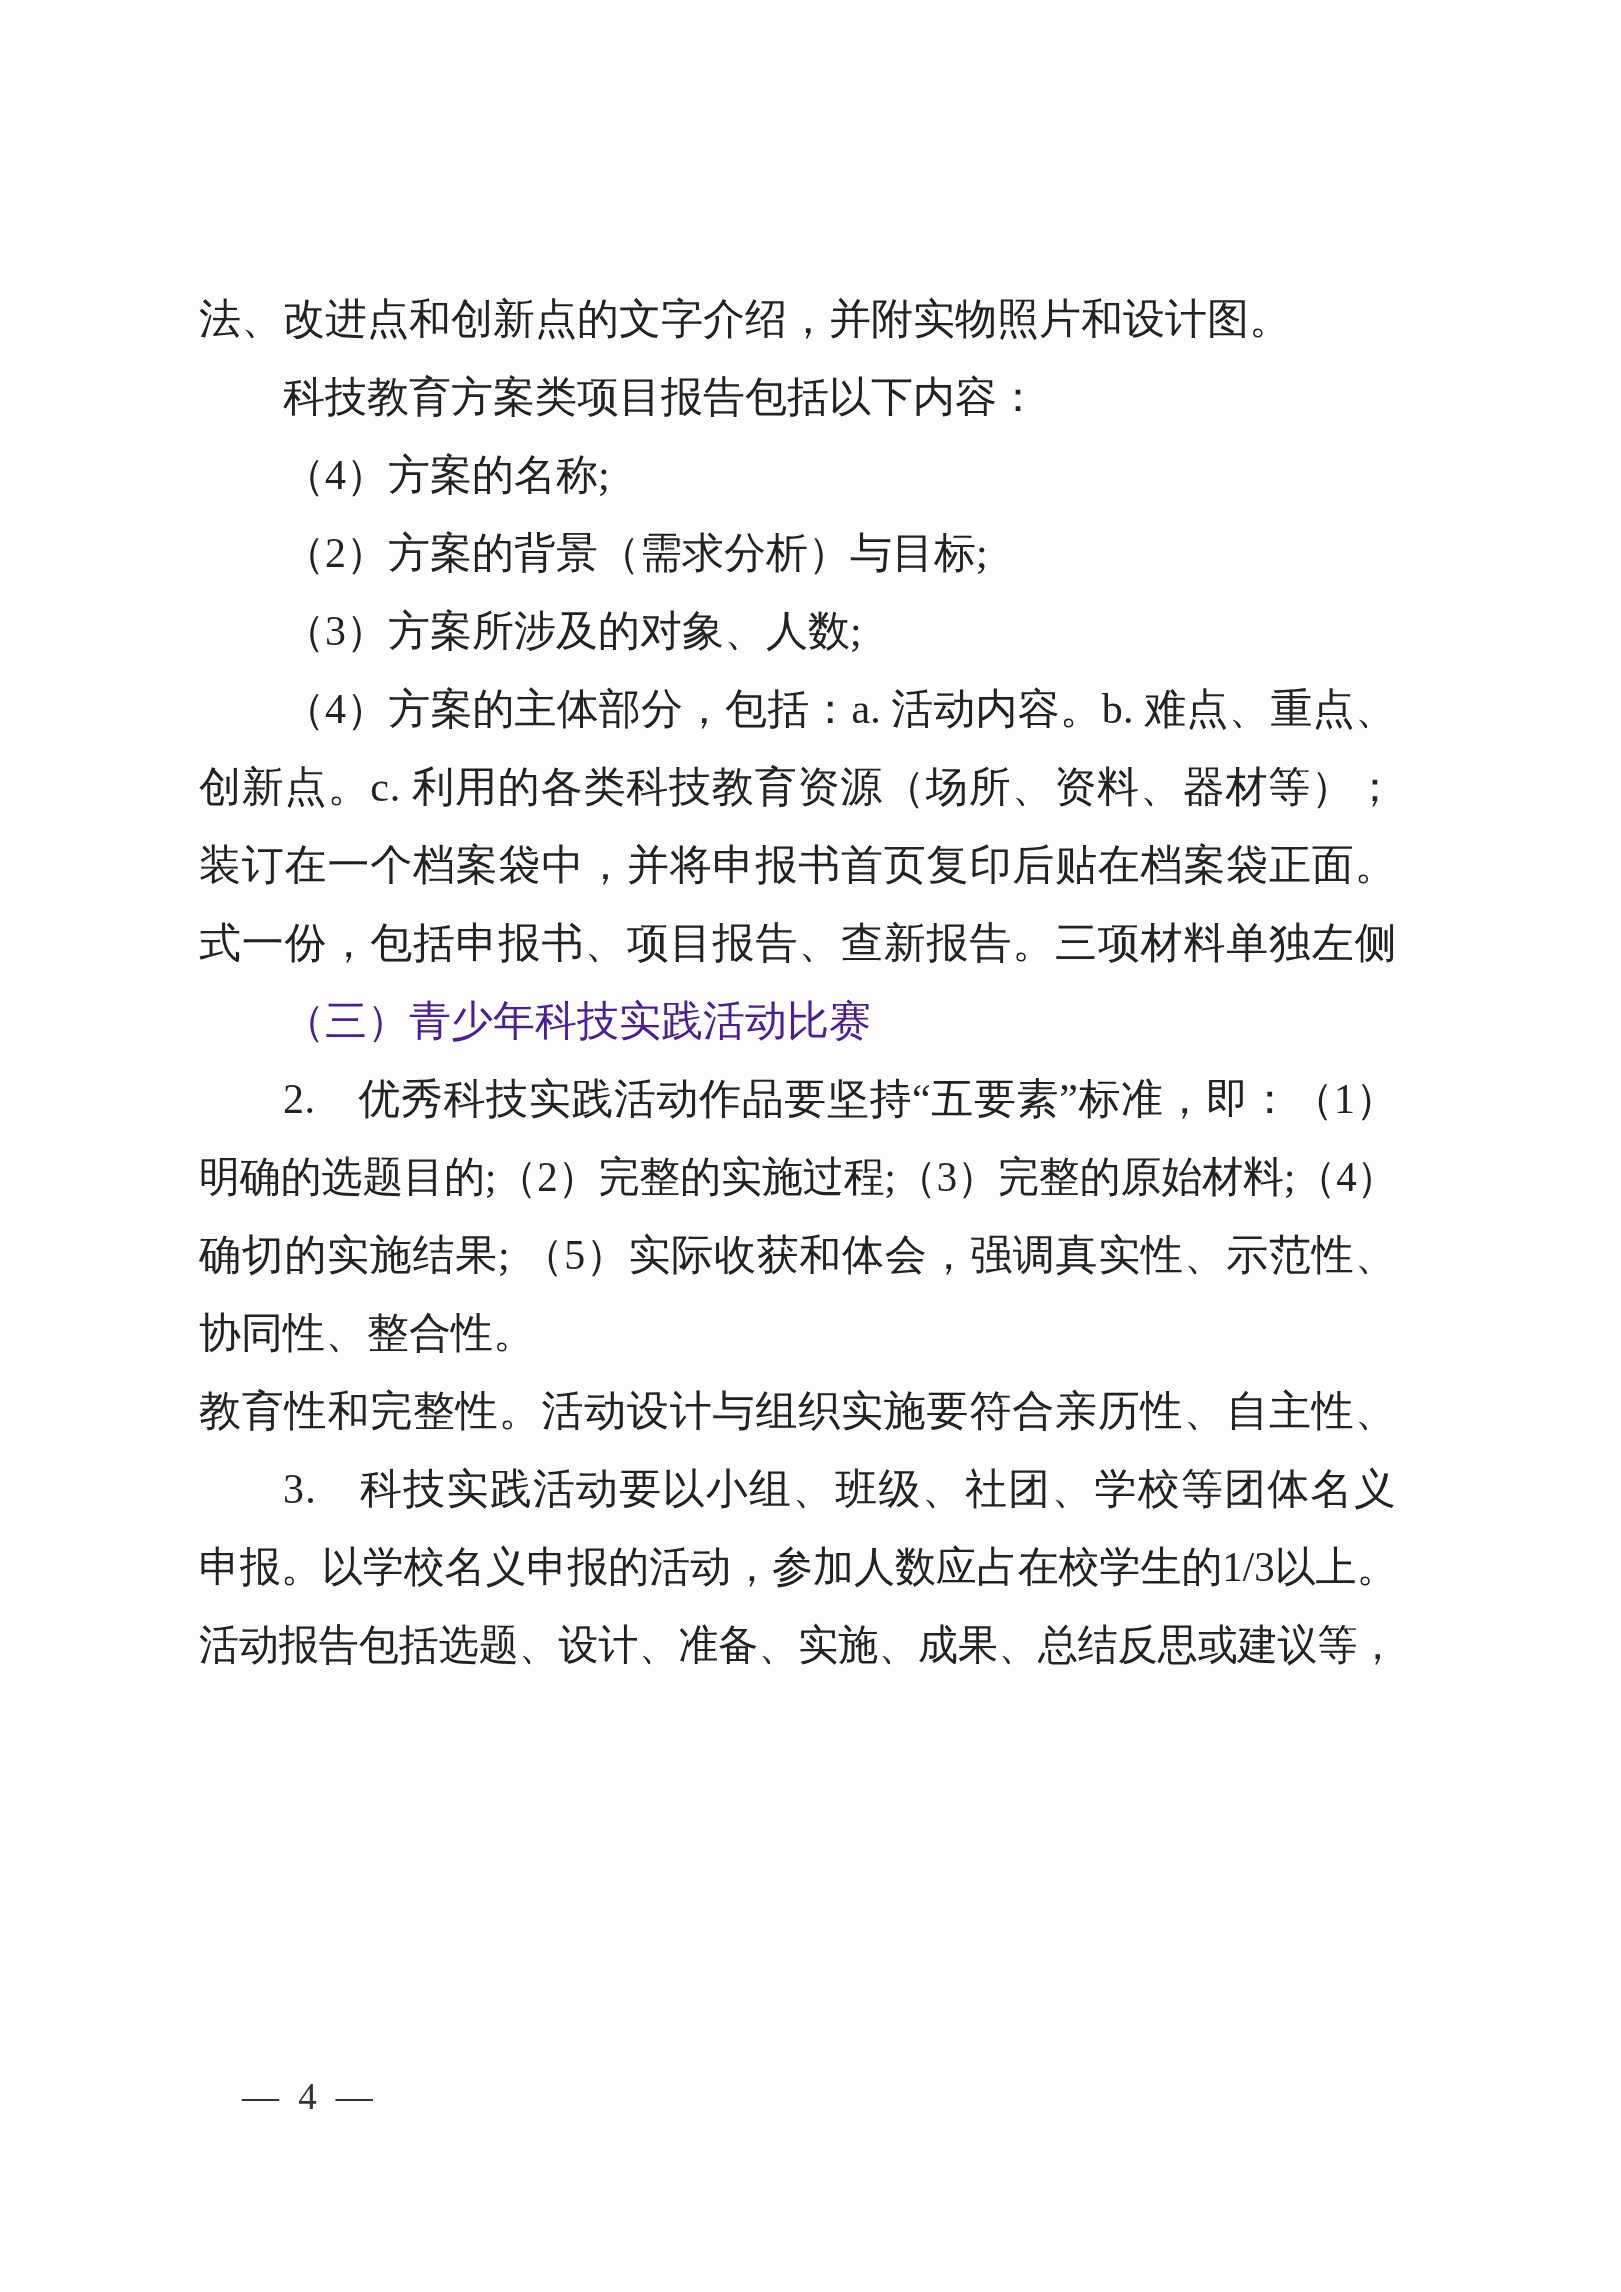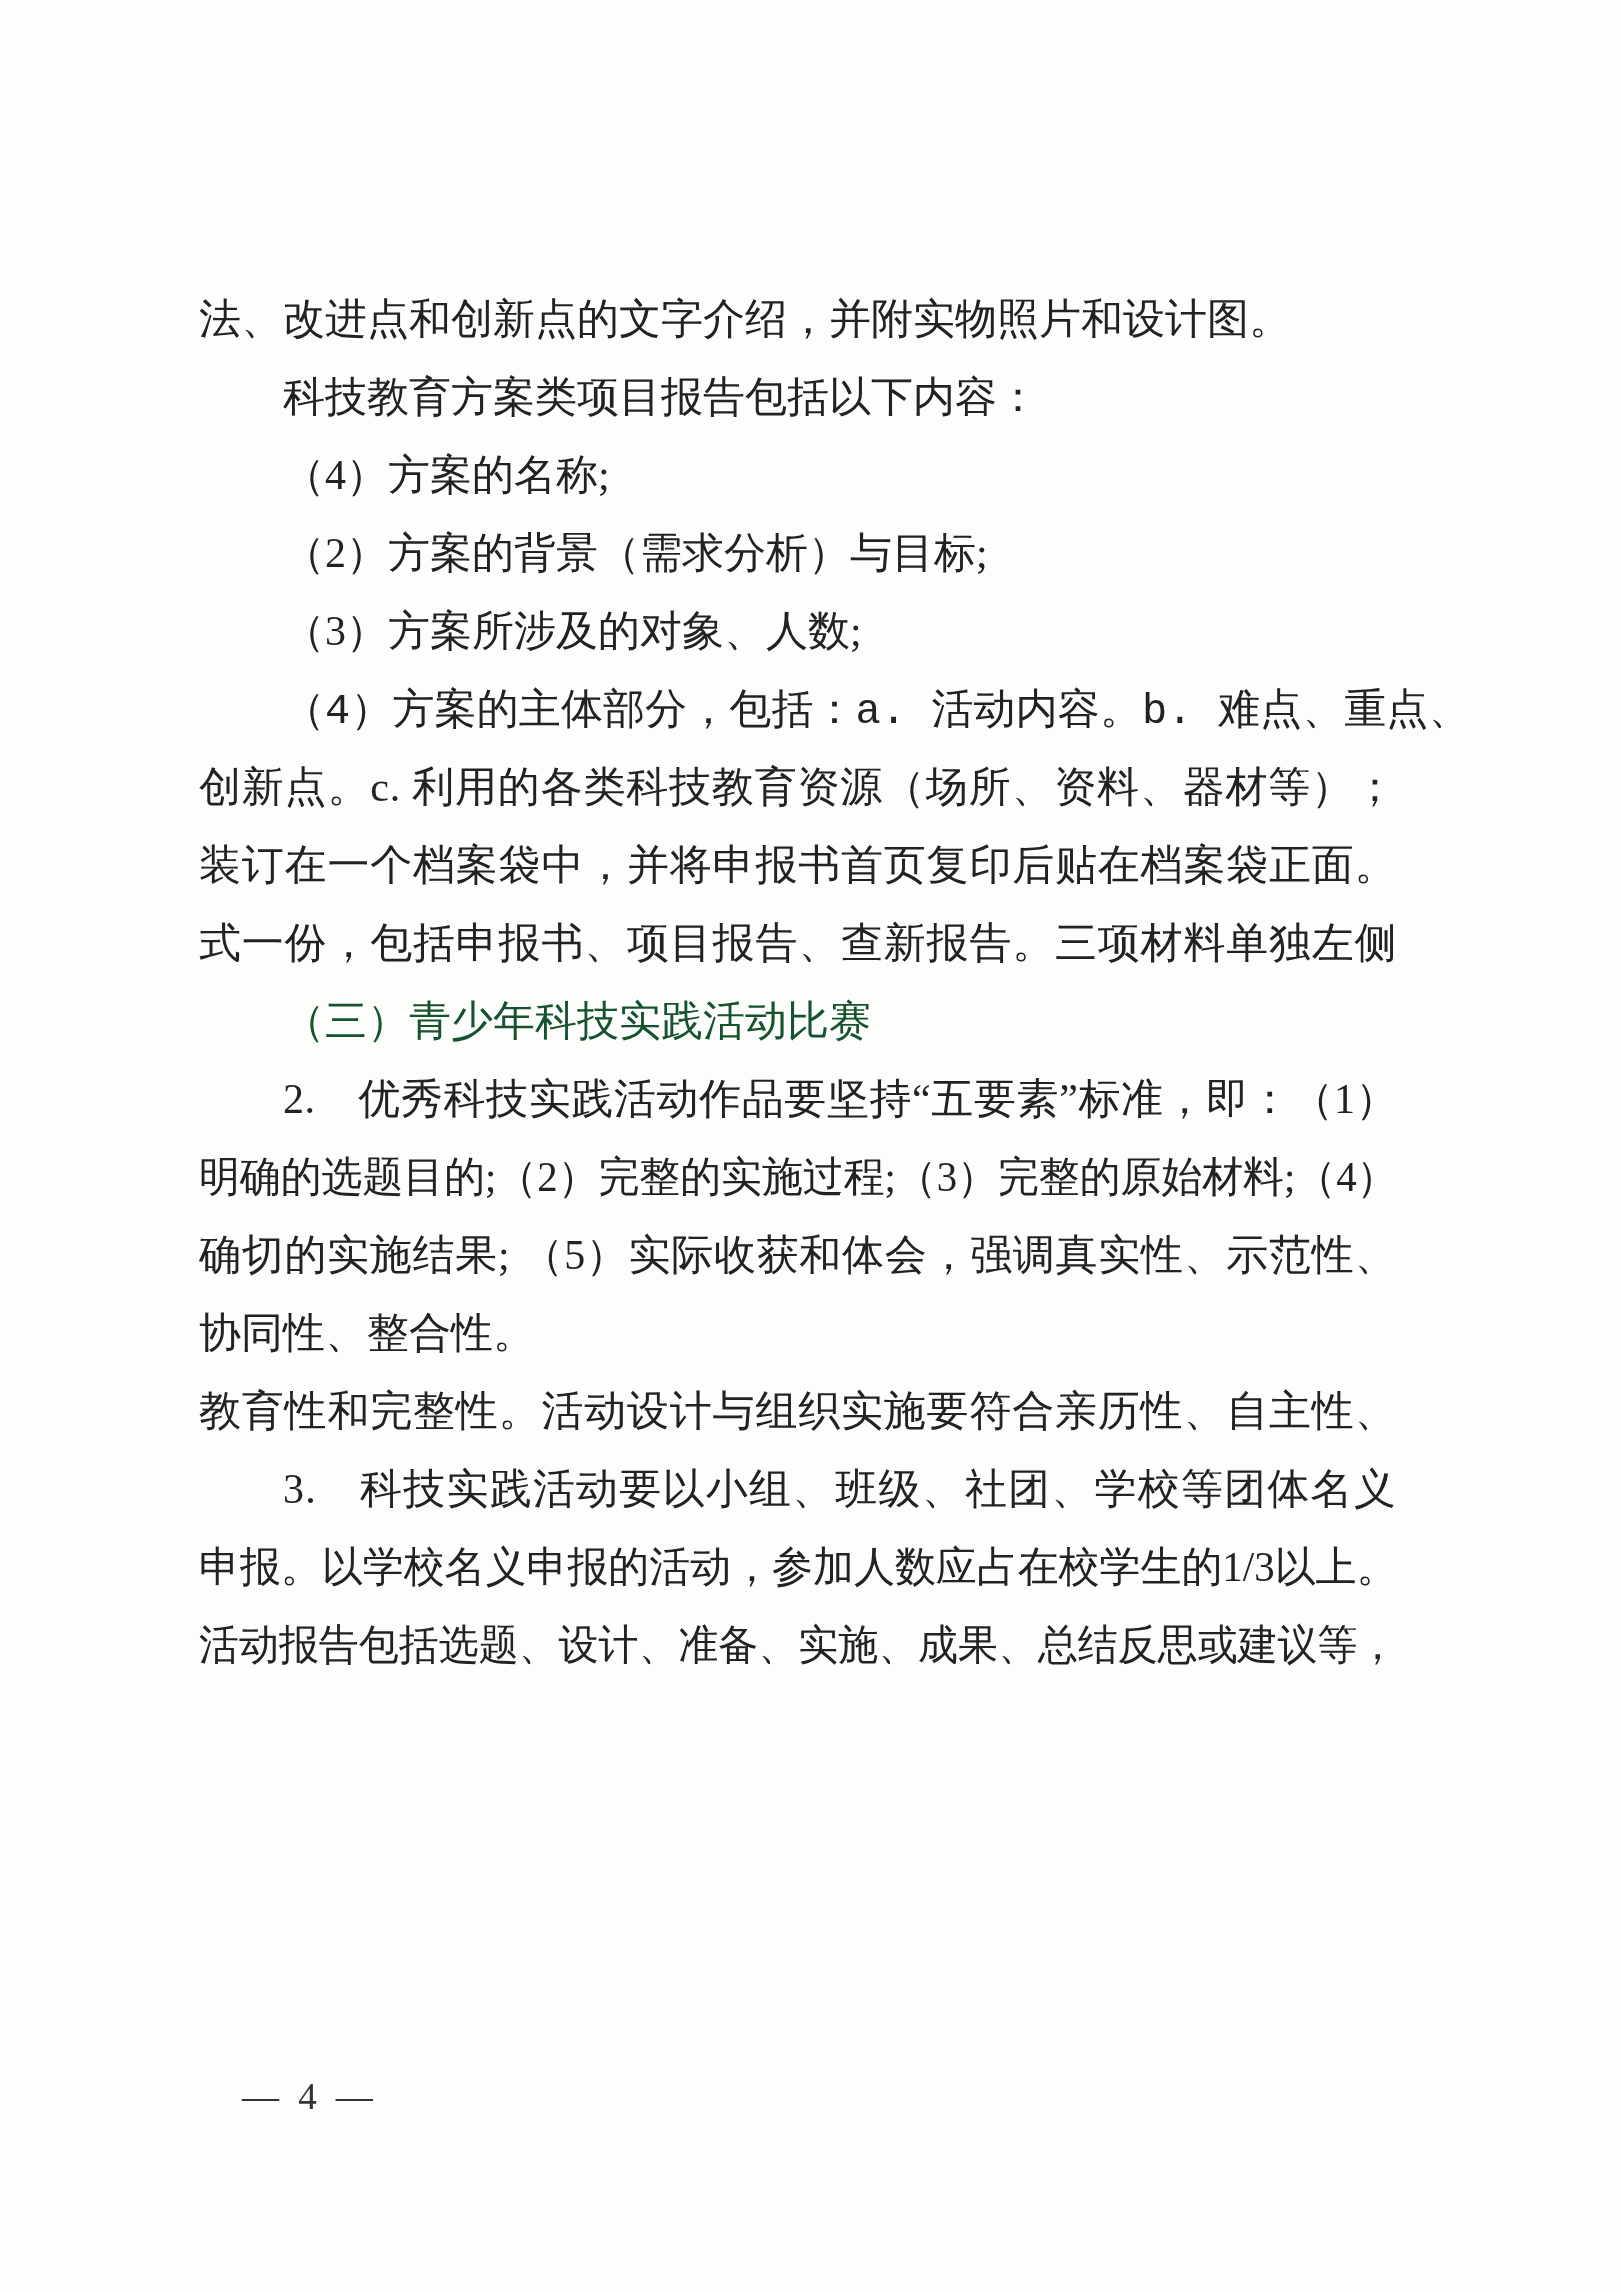--- a/index.html
+++ b/index.html
@@ -30,21 +30,21 @@
   }
   .line.indent {
     padding-left: 84px; 
   }
   .txt {
     display: inline-block;
     white-space: pre;
     transform-origin: 0 50%;
   }
   .heading .txt {
-    color: #14532d;
+    color: #4c1d95;
   }
   .pagenum {
     position: absolute;
     left: 242px;
     top: 2075px;
     font-size: 37px;
     line-height: 43px;
     letter-spacing: 2px;
     word-spacing: 5.9px;
     color: #33333a;
@@ -53,21 +53,21 @@
 </head>
 <body>
 
 <div class="page">
   <div class="doc-body">
     <div class="line"><span class="txt">法、改进点和创新点的文字介绍，并附实物照片和设计图。</span></div>
     <div class="line indent"><span class="txt">科技教育方案类项目报告包括以下内容：</span></div>
     <div class="line indent"><span class="txt">（4）方案的名称;</span></div>
     <div class="line indent"><span class="txt">（2）方案的背景（需求分析）与目标;</span></div>
     <div class="line indent"><span class="txt">（3）方案所涉及的对象、人数;</span></div>
-    <div class="line indent fit"><span class="txt" style="letter-spacing: 0.1px; font-family: Liberation Mono, monospace;">（4）方案的主体部分，包括：a. 活动内容。b. 难点、重点、</span></div>
+    <div class="line indent fit"><span class="txt" style="letter-spacing: 0.1px;">（4）方案的主体部分，包括：a. 活动内容。b. 难点、重点、</span></div>
     <div class="line fit"><span class="txt" style="letter-spacing: 0.8px;">创新点。c. 利用的各类科技教育资源（场所、资料、器材等）；</span></div>
     <div class="line fit"><span class="txt" style="letter-spacing: 0.8px;">装订在一个档案袋中，并将申报书首页复印后贴在档案袋正面。</span></div>
     <div class="line fit"><span class="txt" style="letter-spacing: 0.8px;">式一份，包括申报书、项目报告、查新报告。三项材料单独左侧</span></div>
     <div class="line indent heading"><span class="txt">（三）青少年科技实践活动比赛</span></div>
     <div class="line indent fit"><span class="txt" style="letter-spacing: 0.6px;">2.　优秀科技实践活动作品要坚持“五要素”标准，即：（1）</span></div>
     <div class="line fit"><span class="txt" style="transform: scaleX(0.972772);">明确的选题目的;（2）完整的实施过程;（3）完整的原始材料;（4）</span></div>
     <div class="line fit"><span class="txt" style="letter-spacing: 0.7px;">确切的实施结果; （5）实际收获和体会，强调真实性、示范性、</span></div>
     <div class="line"><span class="txt">协同性、整合性。</span></div>
     <div class="line fit"><span class="txt" style="letter-spacing: 0.8px;">教育性和完整性。活动设计与组织实施要符合亲历性、自主性、</span></div>
     <div class="line indent fit"><span class="txt" style="letter-spacing: 1.2px;">3.　科技实践活动要以小组、班级、社团、学校等团体名义</span></div>

